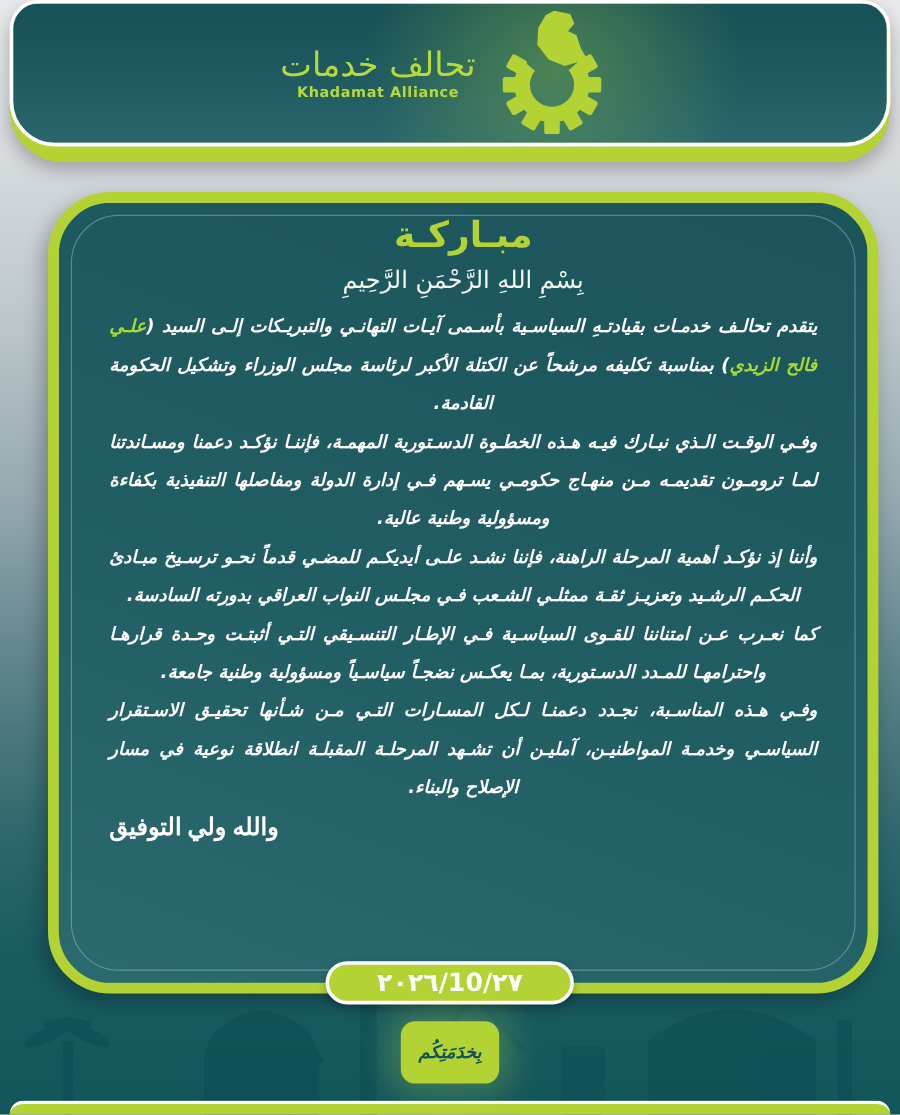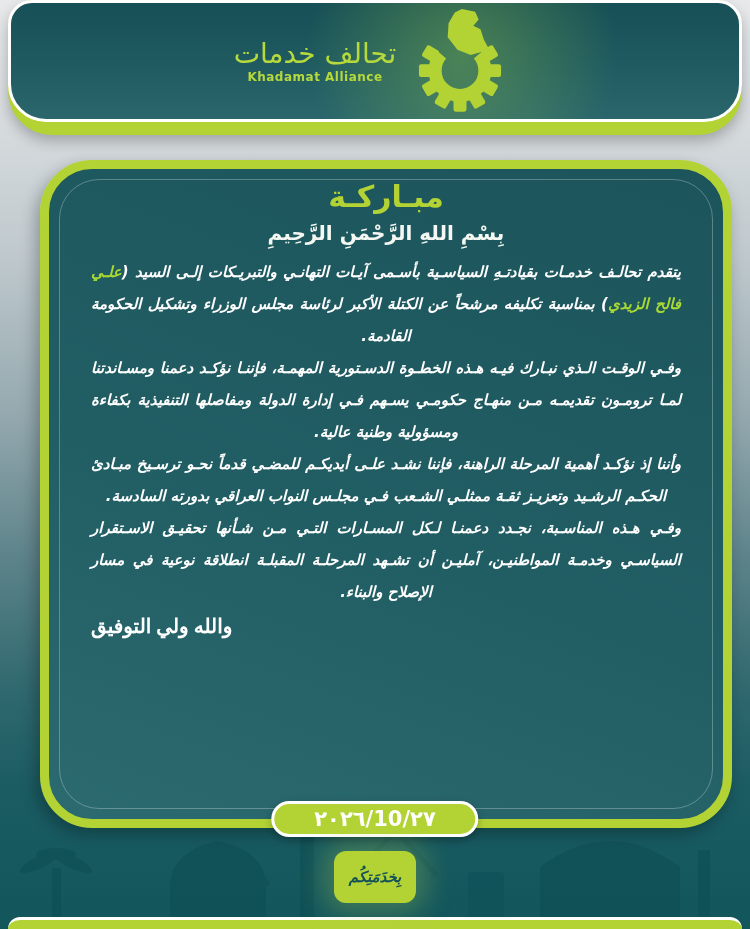--- a/index.html
+++ b/index.html
@@ -51,21 +51,21 @@
   }
   .card::before{
     content:""; position:absolute; inset:10px; border-radius:40px;
     border:1.5px solid rgba(255,255,255,.28); pointer-events:none;
   }
   .card-title{
     text-align:center; color:#b3d335; font-size:30px; font-weight:bold;
     margin-top:2px;
   }
   .bismillah{
-    text-align:center; color:#f4f7f2; font-size:20px; font-weight:bold;
+    text-align:center; color:#f4f7f2; font-size:20px; font-weight:normal;
     margin:7px 0 11px 0;
   }
   .para{
     direction:rtl; text-align:justify; text-align-last:center;
     color:#ffffff; font-size:15px; font-weight:bold; line-height:32px;font-style:italic;
   }
   .para .hl{ color:#a9d933; }
   .closing{
     direction:rtl; text-align:left; color:#ffffff;
     font-size:20px; font-weight:bold; line-height:32px; margin-top:2px;font-family:Liberation Serif, serif;
@@ -155,20 +155,21 @@
   </header>
 
   <main class="card">
     <h1 class="card-title">مبـاركـة</h1>
     <div class="bismillah">بِسْمِ اللهِ الرَّحْمَنِ الرَّحِيمِ</div>
 
     <p class="para"><span>يتقدم تحالـف خدمـات بقيادتـهِ السياسـية بأسـمى آيـات التهانـي والتبريـكات إلـى السيد (</span><span class="hl">علـي فالح الزيدي</span><span>) بمناسبة تكليفه مرشحاً عن الكتلة الأكبر لرئاسة مجلس الوزراء وتشكيل الحكومة القادمة.</span></p>
 
     <p class="para">وفـي الوقـت الـذي نبـارك فيـه هـذه الخطـوة الدسـتورية المهمـة، فإننـا نؤكـد دعمنا ومسـاندتنا لمـا ترومـون تقديمـه مـن منهـاج حكومـي يسـهم فـي إدارة الدولة ومفاصلها التنفيذية بكفاءة ومسؤولية وطنية عالية.</p>
     <p class="para">وأننا إذ نؤكـد أهمية المرحلة الراهنة، فإننا نشـد علـى أيديكـم للمضـي قدماً نحـو ترسـيخ مبـادئ الحكـم الرشـيد وتعزيـز ثقـة ممثلـي الشـعب فـي مجلـس النواب العراقي بدورته السادسة.</p>
+    <p class="para">كما نعـرب عـن امتناننا للقـوى السياسـية فـي الإطـار التنسـيقي التـي أثبتـت وحـدة قرارهـا واحترامهـا للمـدد الدسـتورية، بمـا يعكـس نضجـاً سياسـياً ومسؤولية وطنية جامعة.</p>
     <p class="para">وفـي هـذه المناسـبة، نجـدد دعمنـا لـكل المسـارات التـي مـن شـأنها تحقيـق الاسـتقرار السياسـي وخدمـة المواطنيـن، آمليـن أن تشـهد المرحلـة المقبلـة انطلاقة نوعية في مسار الإصلاح والبناء.</p>
 
     <div class="closing">والله ولي التوفيق</div>
   </main>
 
   <div class="date-pill">
     <span>٢٠٢٦/10/٢٧</span>
   </div>
 
   <div class="signature">

